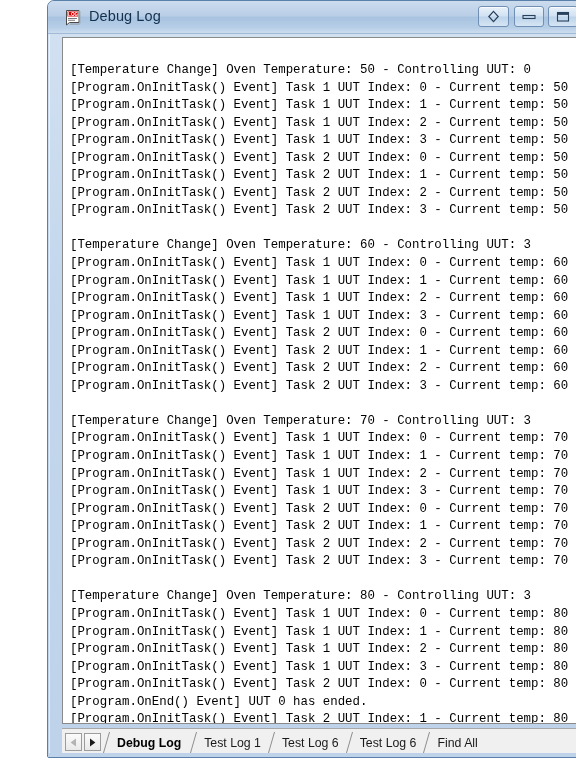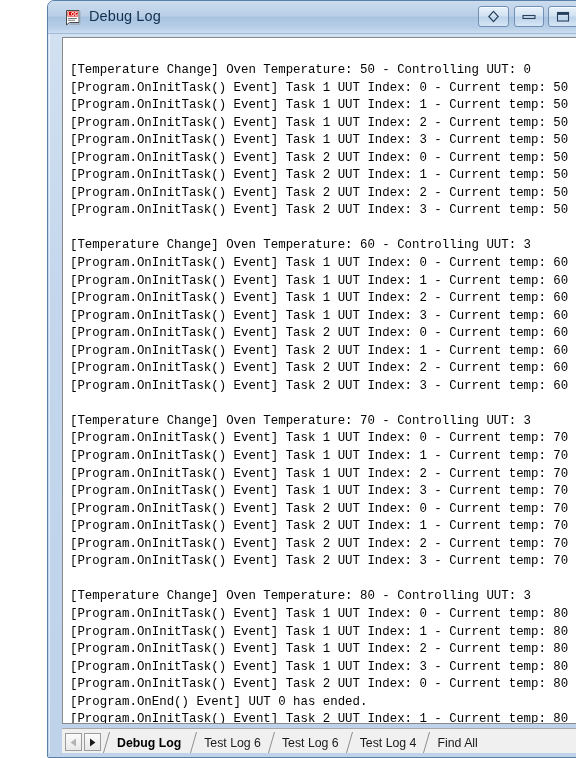--- a/index.html
+++ b/index.html
@@ -283,27 +283,27 @@
       <svg width="7" height="9" viewBox="0 0 7 9">
         <path d="M1 0.5 L1 8.5 L6.4 4.5 Z" fill="#1a1a1a"></path>
       </svg>
     </div>
 
     <div id="tabs">
         <div class="tab active">
           <span>Debug Log</span>
         </div>
         <div class="tab">
-          <span>Test Log 6</span>
+          <span>Test Log 1</span>
         </div>
         <div class="tab">
           <span>Test Log 6</span>
         </div>
         <div class="tab">
-          <span>Test Log 4</span>
+          <span>Test Log 6</span>
         </div>
         <div class="tab">
           <span>Find All</span>
         </div>
       </div>
   </div>
 
   <div id="bottom-edge"></div>
 </div>
 

